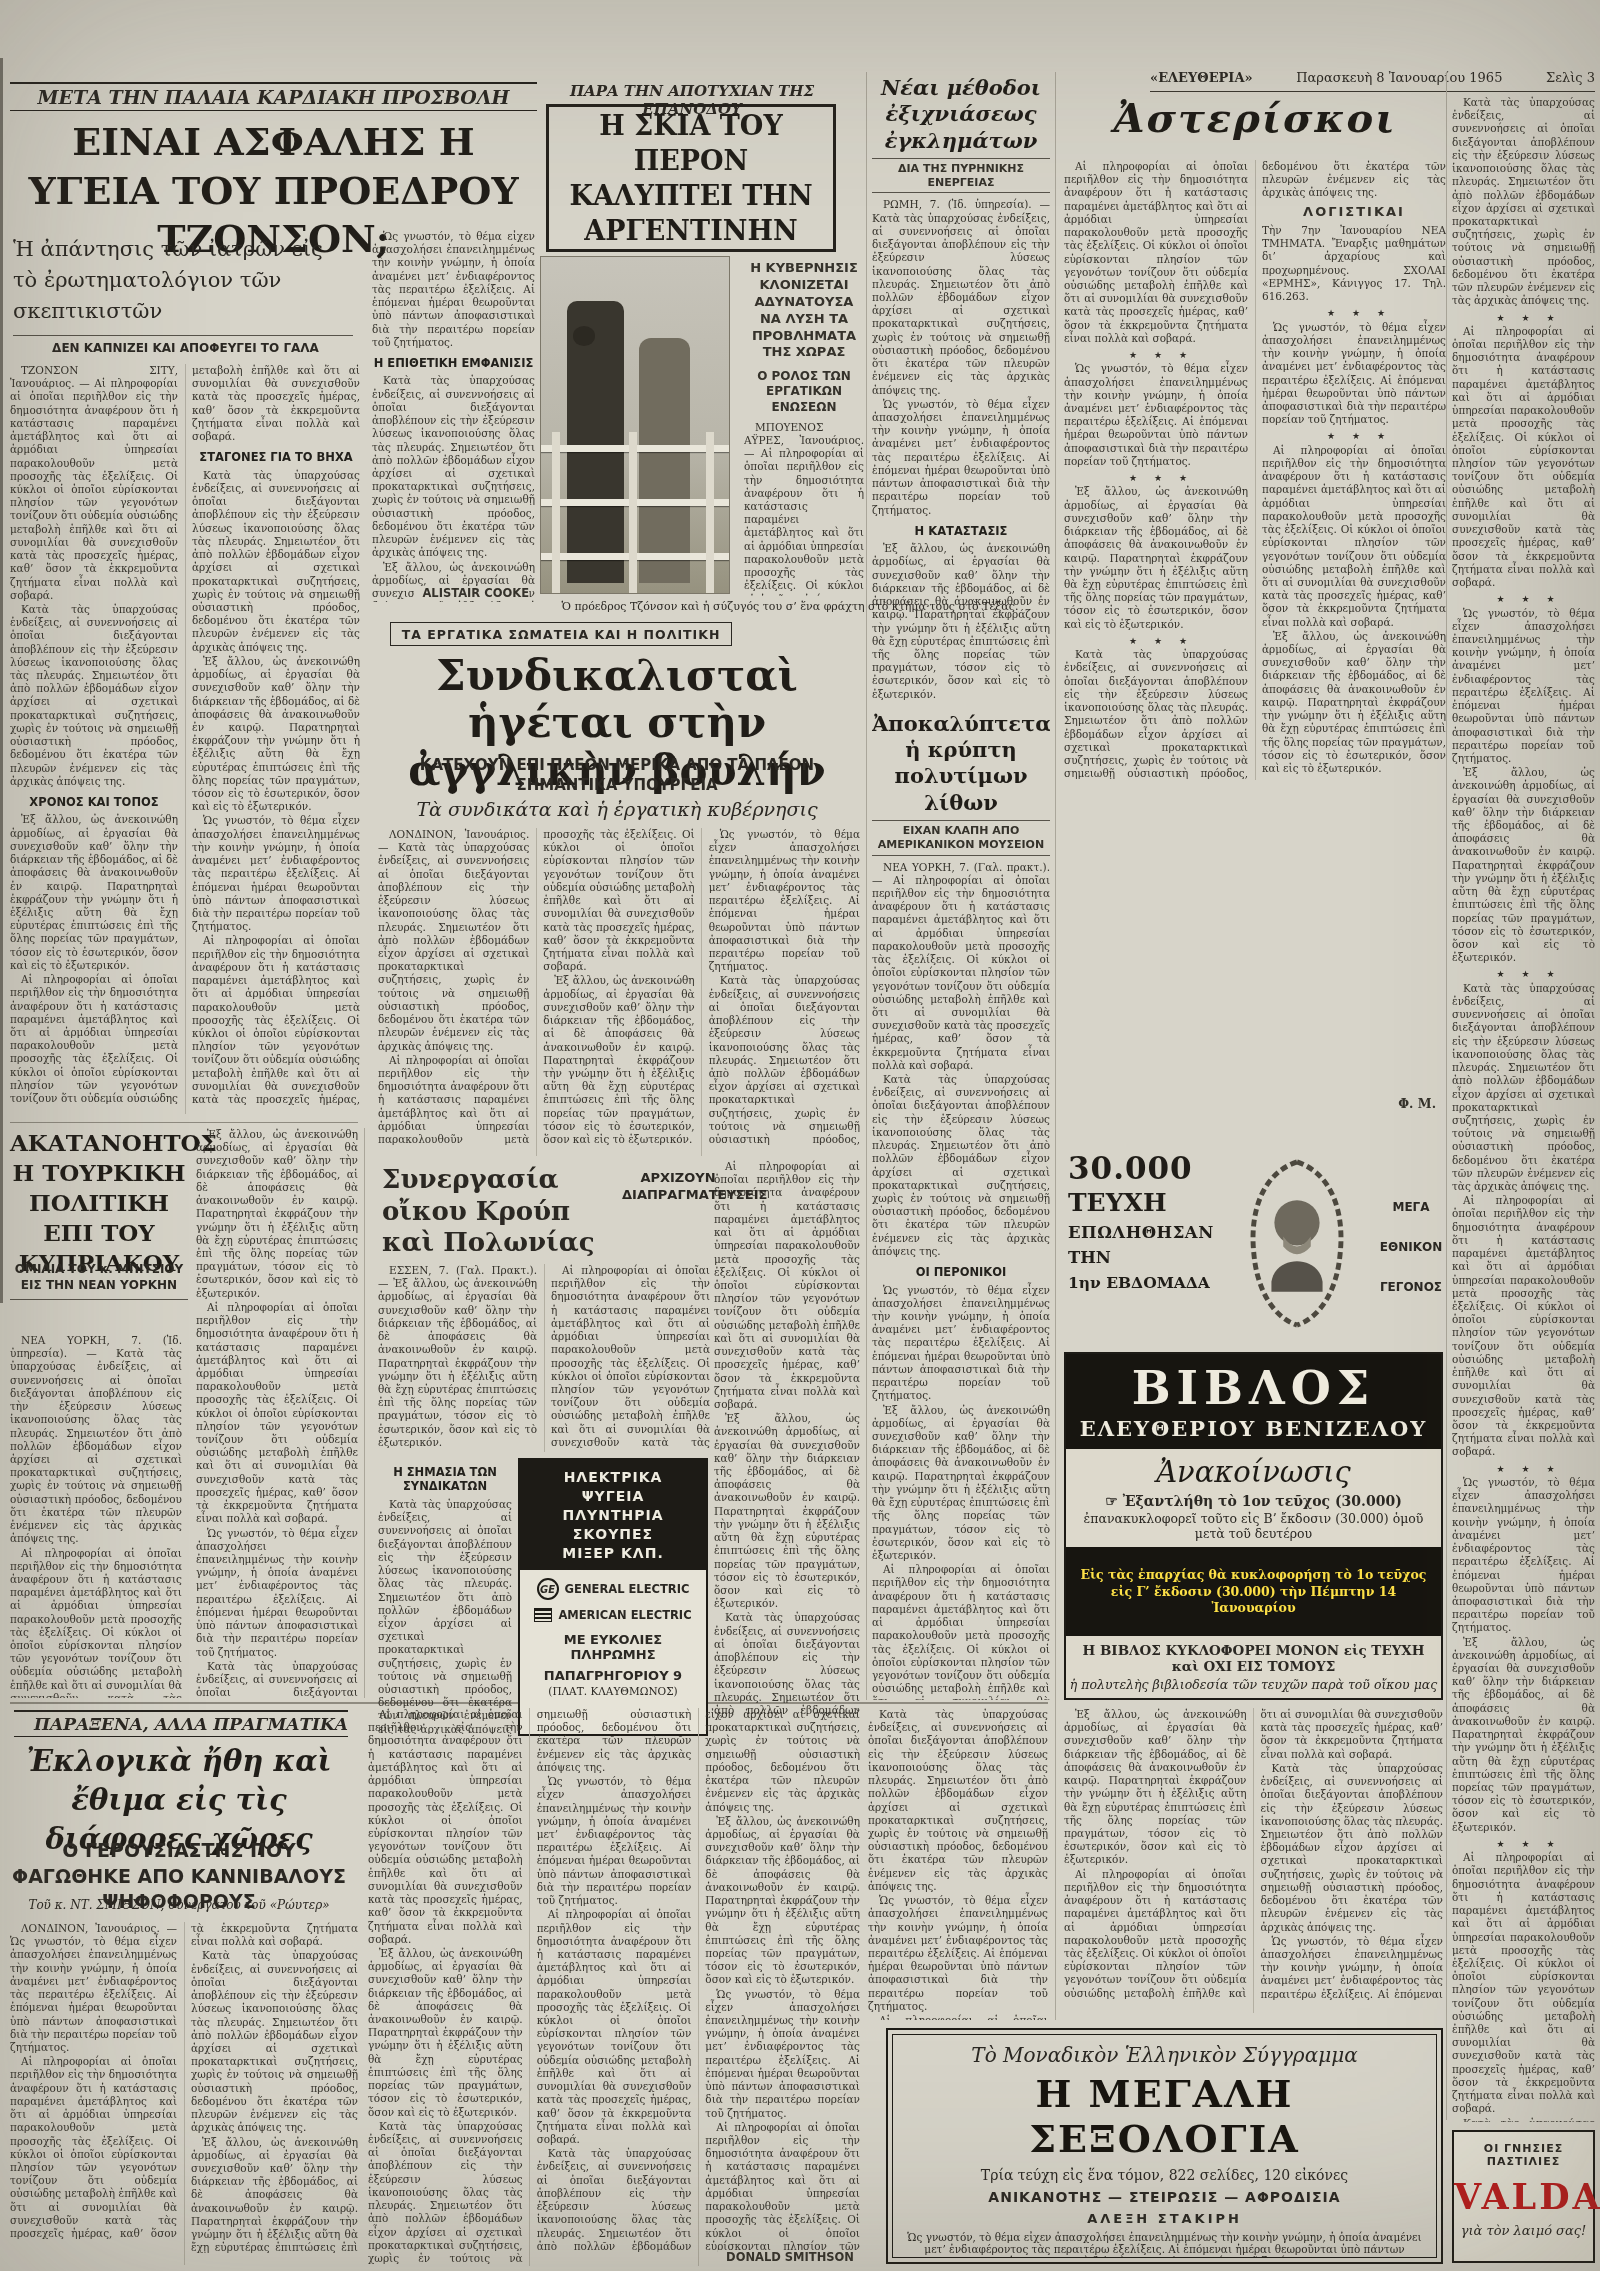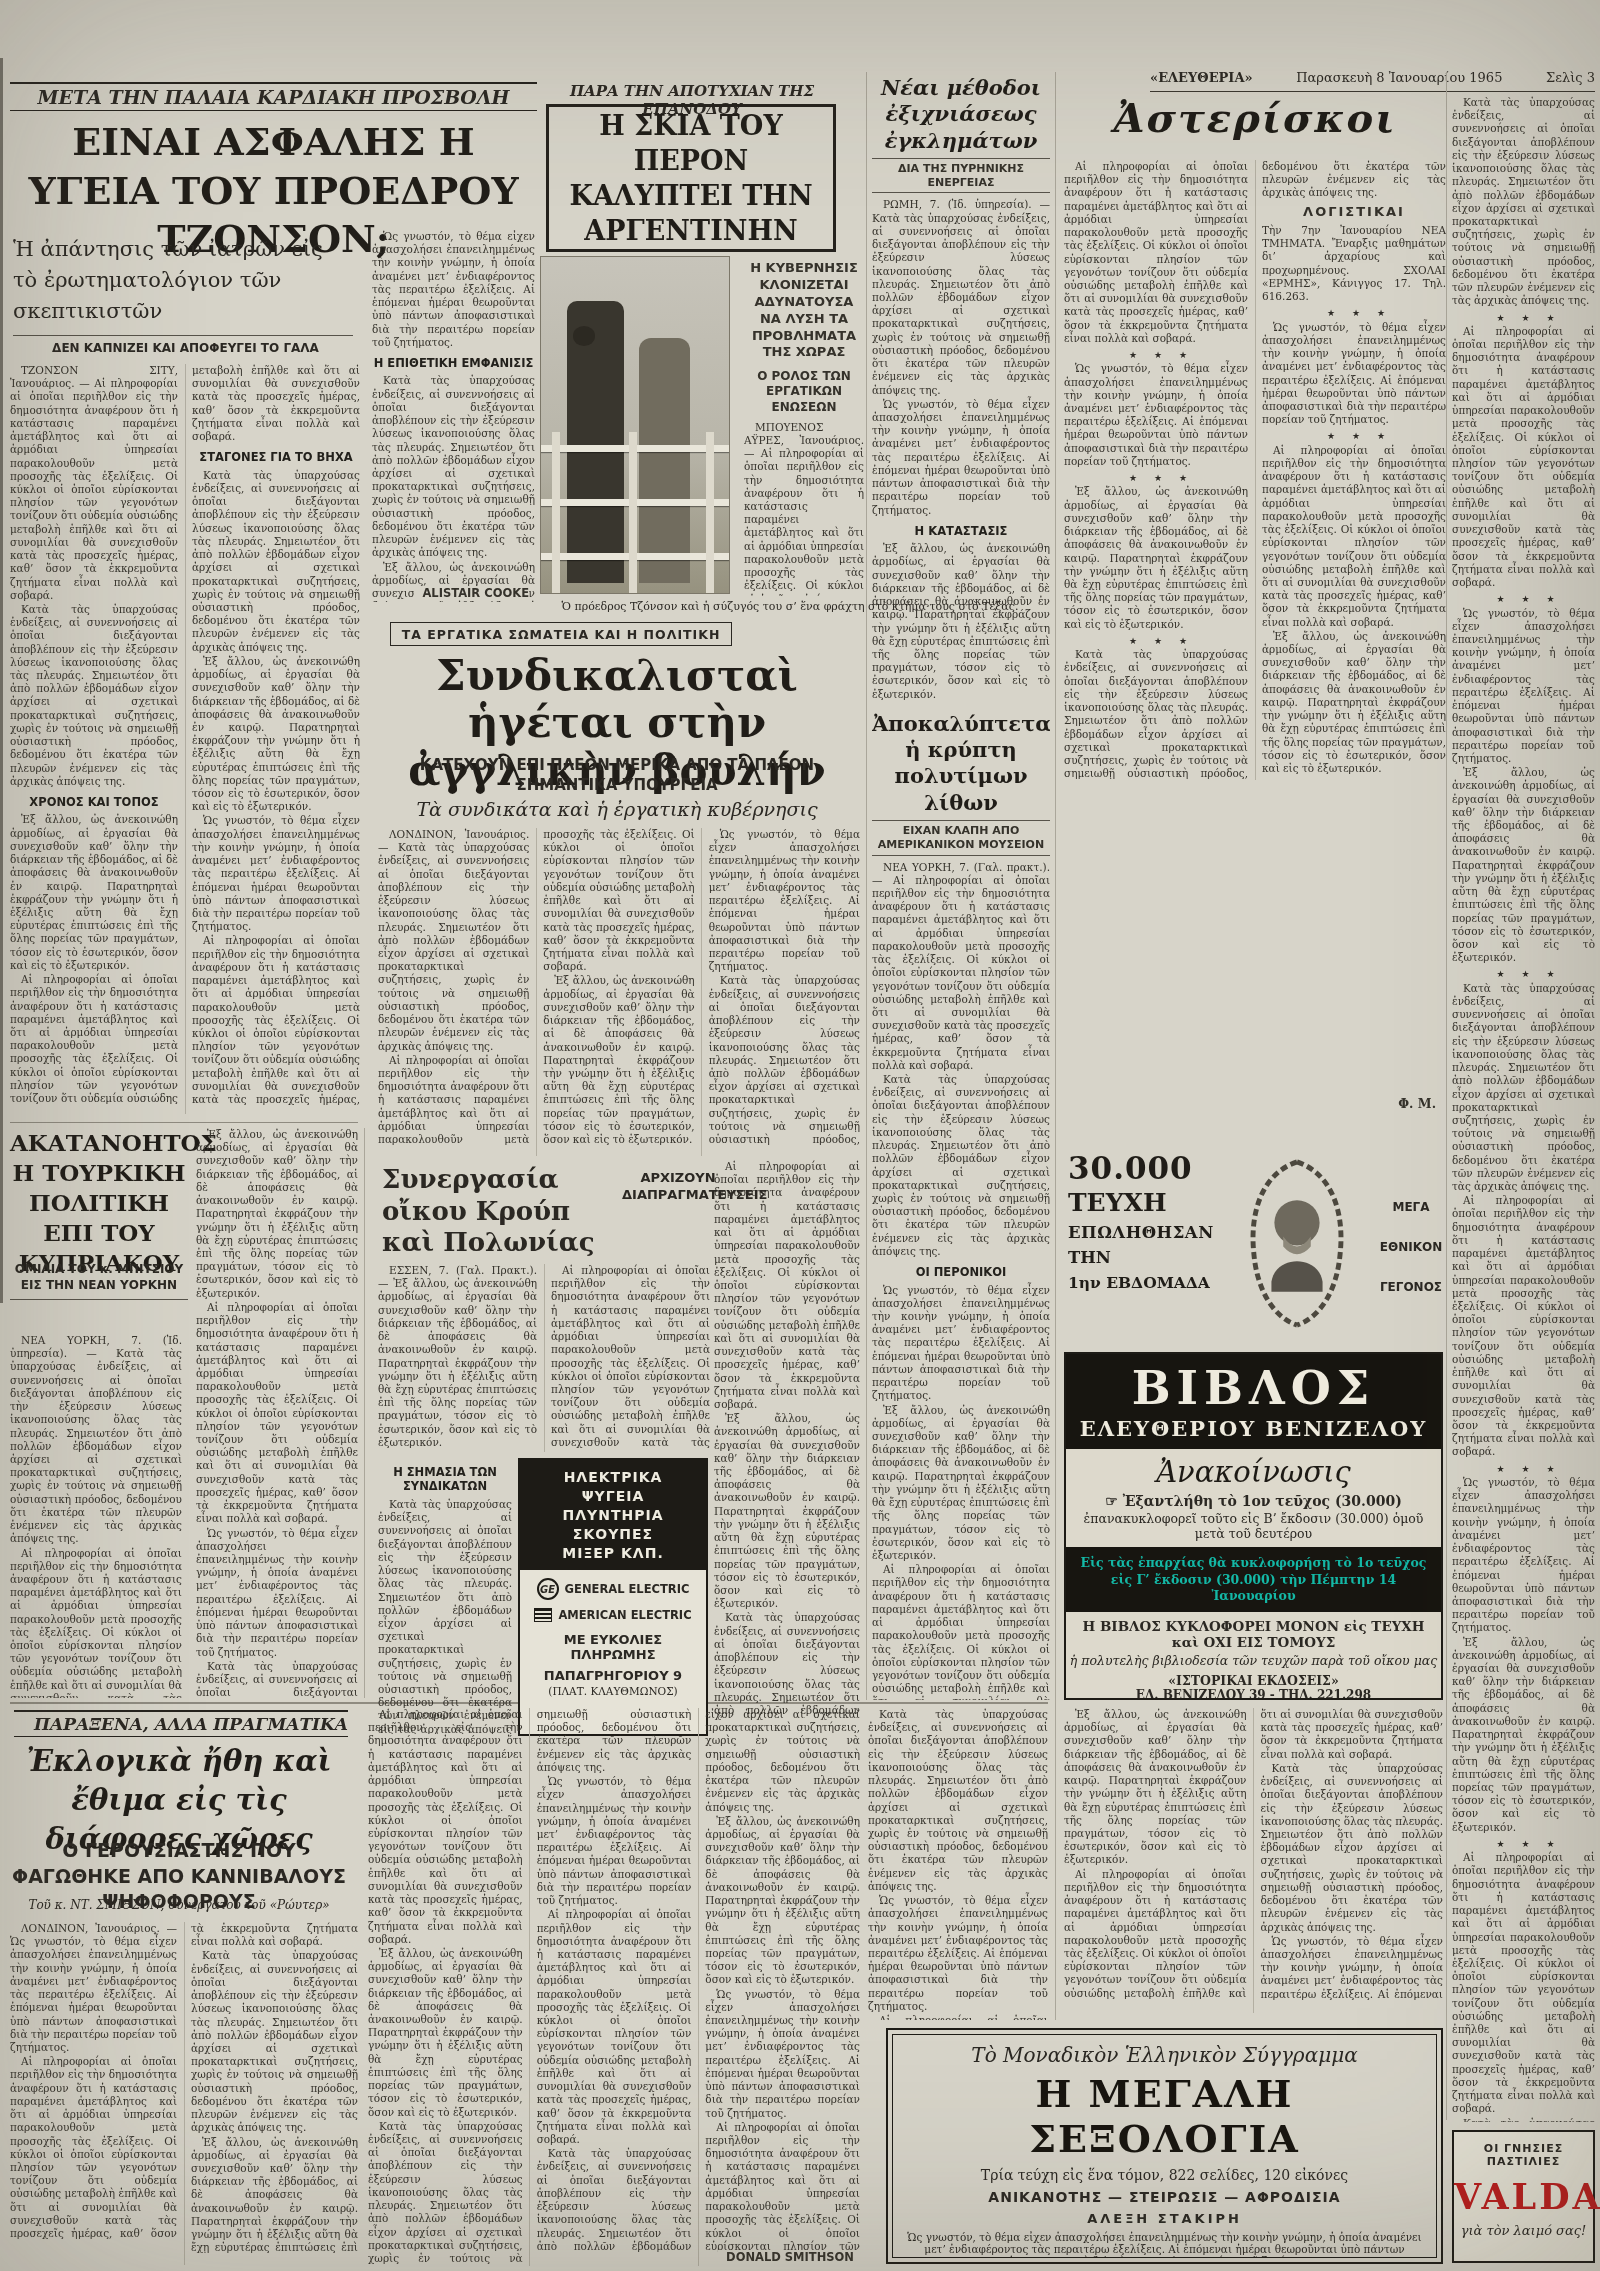--- a/index.html
+++ b/index.html
@@ -84,21 +84,21 @@
   #promo .stack .w3{font-size:16.5px;margin-top:6px;}
   #promo .stack .w4{font-size:15.5px;margin-top:6px;}
   #promo .side{width:72px;font-family:"DejaVu Sans",sans-serif;font-weight:bold;font-size:12px;text-align:center;display:flex;flex-direction:column;justify-content:center;gap:26px;}
   #vivlos{left:1064px;top:1352px;width:379px;height:348px;border:2px solid #1d1b16;background:#ddd9cc;overflow:hidden;}
   #vivlos .blk{background:#171510;color:#eeeadd;text-align:center;padding:10px 4px 8px;}
   #vivlos .blk .t1{font-size:46px;font-weight:bold;letter-spacing:6px;line-height:1.05;}
   #vivlos .blk .t2{font-size:21px;font-weight:bold;letter-spacing:2px;margin-top:4px;}
   #vivlos .ann{font-style:italic;font-size:29px;text-align:center;margin:6px 0 4px;color:#1d1a15;}
   #vivlos .la{font-size:14px;font-weight:bold;text-align:center;}
   #vivlos .lb{font-size:12.5px;text-align:center;padding:0 14px;margin-top:2px;}
-  #vivlos .band{background:#171510;color:#14b8a6;font-size:12.5px;font-weight:bold;text-align:center;padding:8px 10px;margin-top:6px;line-height:1.3;}
+  #vivlos .band{background:#171510;color:#fde047;font-size:12.5px;font-weight:bold;text-align:center;padding:20px 10px;margin-top:6px;line-height:1.3;}
   #vivlos .lc{font-size:13.5px;font-weight:bold;text-align:center;margin-top:6px;padding:0 8px;}
   #vivlos .ld{font-style:italic;font-size:12.5px;text-align:center;margin-top:3px;}
   #vivlos .pub{font-weight:bold;font-size:12.5px;text-align:center;margin-top:5px;}
   #vivlos .padr{font-weight:bold;font-size:12px;text-align:center;}
   #vivlos .own{font-size:10.5px;text-align:center;margin-top:2px;}
   .wreath-box{width:120px;height:186px;display:flex;align-items:center;justify-content:center;}
   
   #c-head{left:10px;top:1128px;width:178px;font-size:23px;font-weight:bold;line-height:1.3;text-align:center;color:#201d18;}
   #c-deck{left:10px;top:1262px;width:178px;font-family:"DejaVu Sans",sans-serif;font-size:12px;font-weight:bold;text-align:center;line-height:1.3;border-bottom:1px solid #57534a;padding-bottom:6px;}
   #c-col1{left:10px;top:1334px;width:172px;height:364px;}

